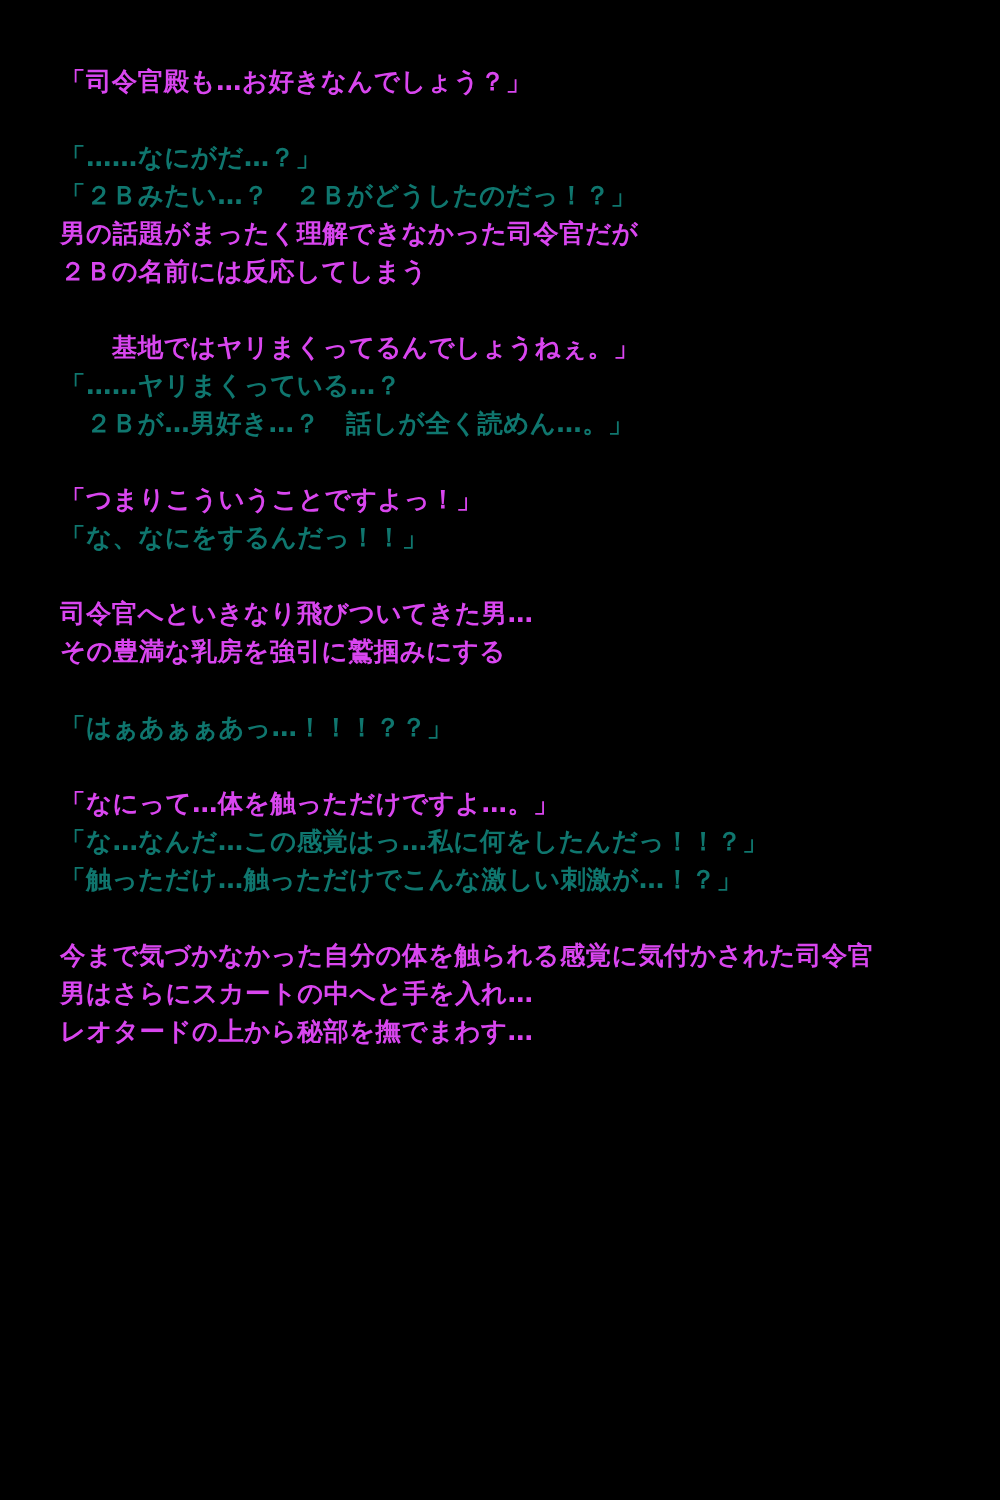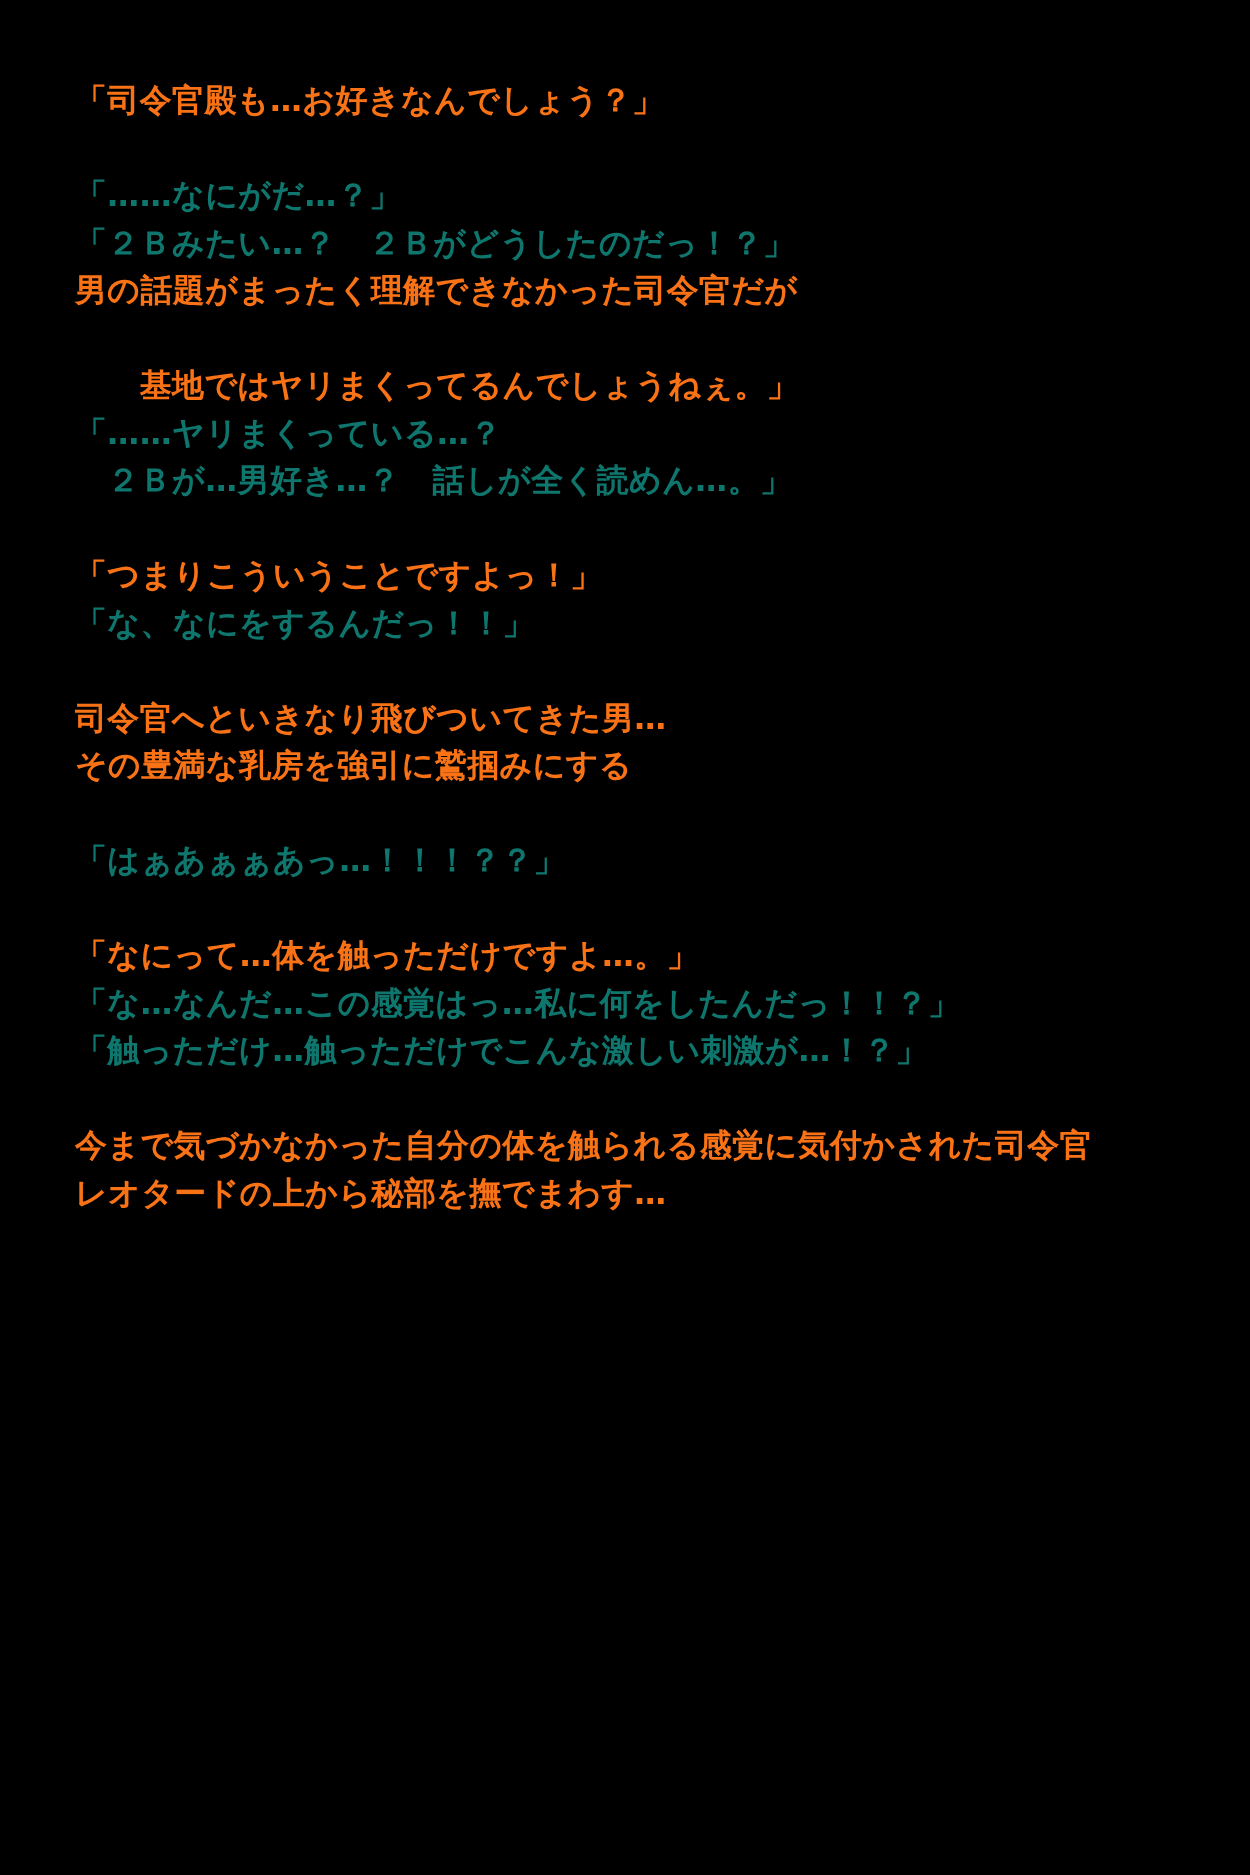--- a/index.html
+++ b/index.html
@@ -21,49 +21,51 @@
     top: 62px;
     width: 900px;
   }
   .line {
     font-size: 25.5px;
     line-height: 38px;
     font-weight: 700;
     letter-spacing: 0.4px;
     white-space: pre;
   }
-  .white { color: #f97316; }
+  .white { color: #d946ef; }
   .yellow { color: #0f766e; }
   .spacer {
     height: 38px;
   }
 </style>
 </head>
 <body>
 
 <div id="page">
   <div id="text-body">
       <div class="line white">「司令官殿も…お好きなんでしょう？」</div>
       <div class="spacer"></div>
       <div class="line yellow">「……なにがだ…？」</div>
       <div class="line yellow">「２Ｂみたい…？　２Ｂがどうしたのだっ！？」</div>
       <div class="line white">男の話題がまったく理解できなかった司令官だが</div>
+      <div class="line white">２Ｂの名前には反応してしまう</div>
       <div class="spacer"></div>
       <div class="line white">　　基地ではヤリまくってるんでしょうねぇ。」</div>
       <div class="line yellow">「……ヤリまくっている…？</div>
       <div class="line yellow">　２Ｂが…男好き…？　話しが全く読めん…。」</div>
       <div class="spacer"></div>
       <div class="line white">「つまりこういうことですよっ！」</div>
       <div class="line yellow">「な、なにをするんだっ！！」</div>
       <div class="spacer"></div>
       <div class="line white">司令官へといきなり飛びついてきた男…</div>
       <div class="line white">その豊満な乳房を強引に鷲掴みにする</div>
       <div class="spacer"></div>
       <div class="line yellow">「はぁあぁぁあっ…！！！？？」</div>
       <div class="spacer"></div>
       <div class="line white">「なにって…体を触っただけですよ…。」</div>
       <div class="line yellow">「な…なんだ…この感覚はっ…私に何をしたんだっ！！？」</div>
       <div class="line yellow">「触っただけ…触っただけでこんな激しい刺激が…！？」</div>
       <div class="spacer"></div>
       <div class="line white">今まで気づかなかった自分の体を触られる感覚に気付かされた司令官</div>
+      <div class="line white">男はさらにスカートの中へと手を入れ…</div>
       <div class="line white">レオタードの上から秘部を撫でまわす…</div>
     </div>
 </div>
 
 </body></html>

